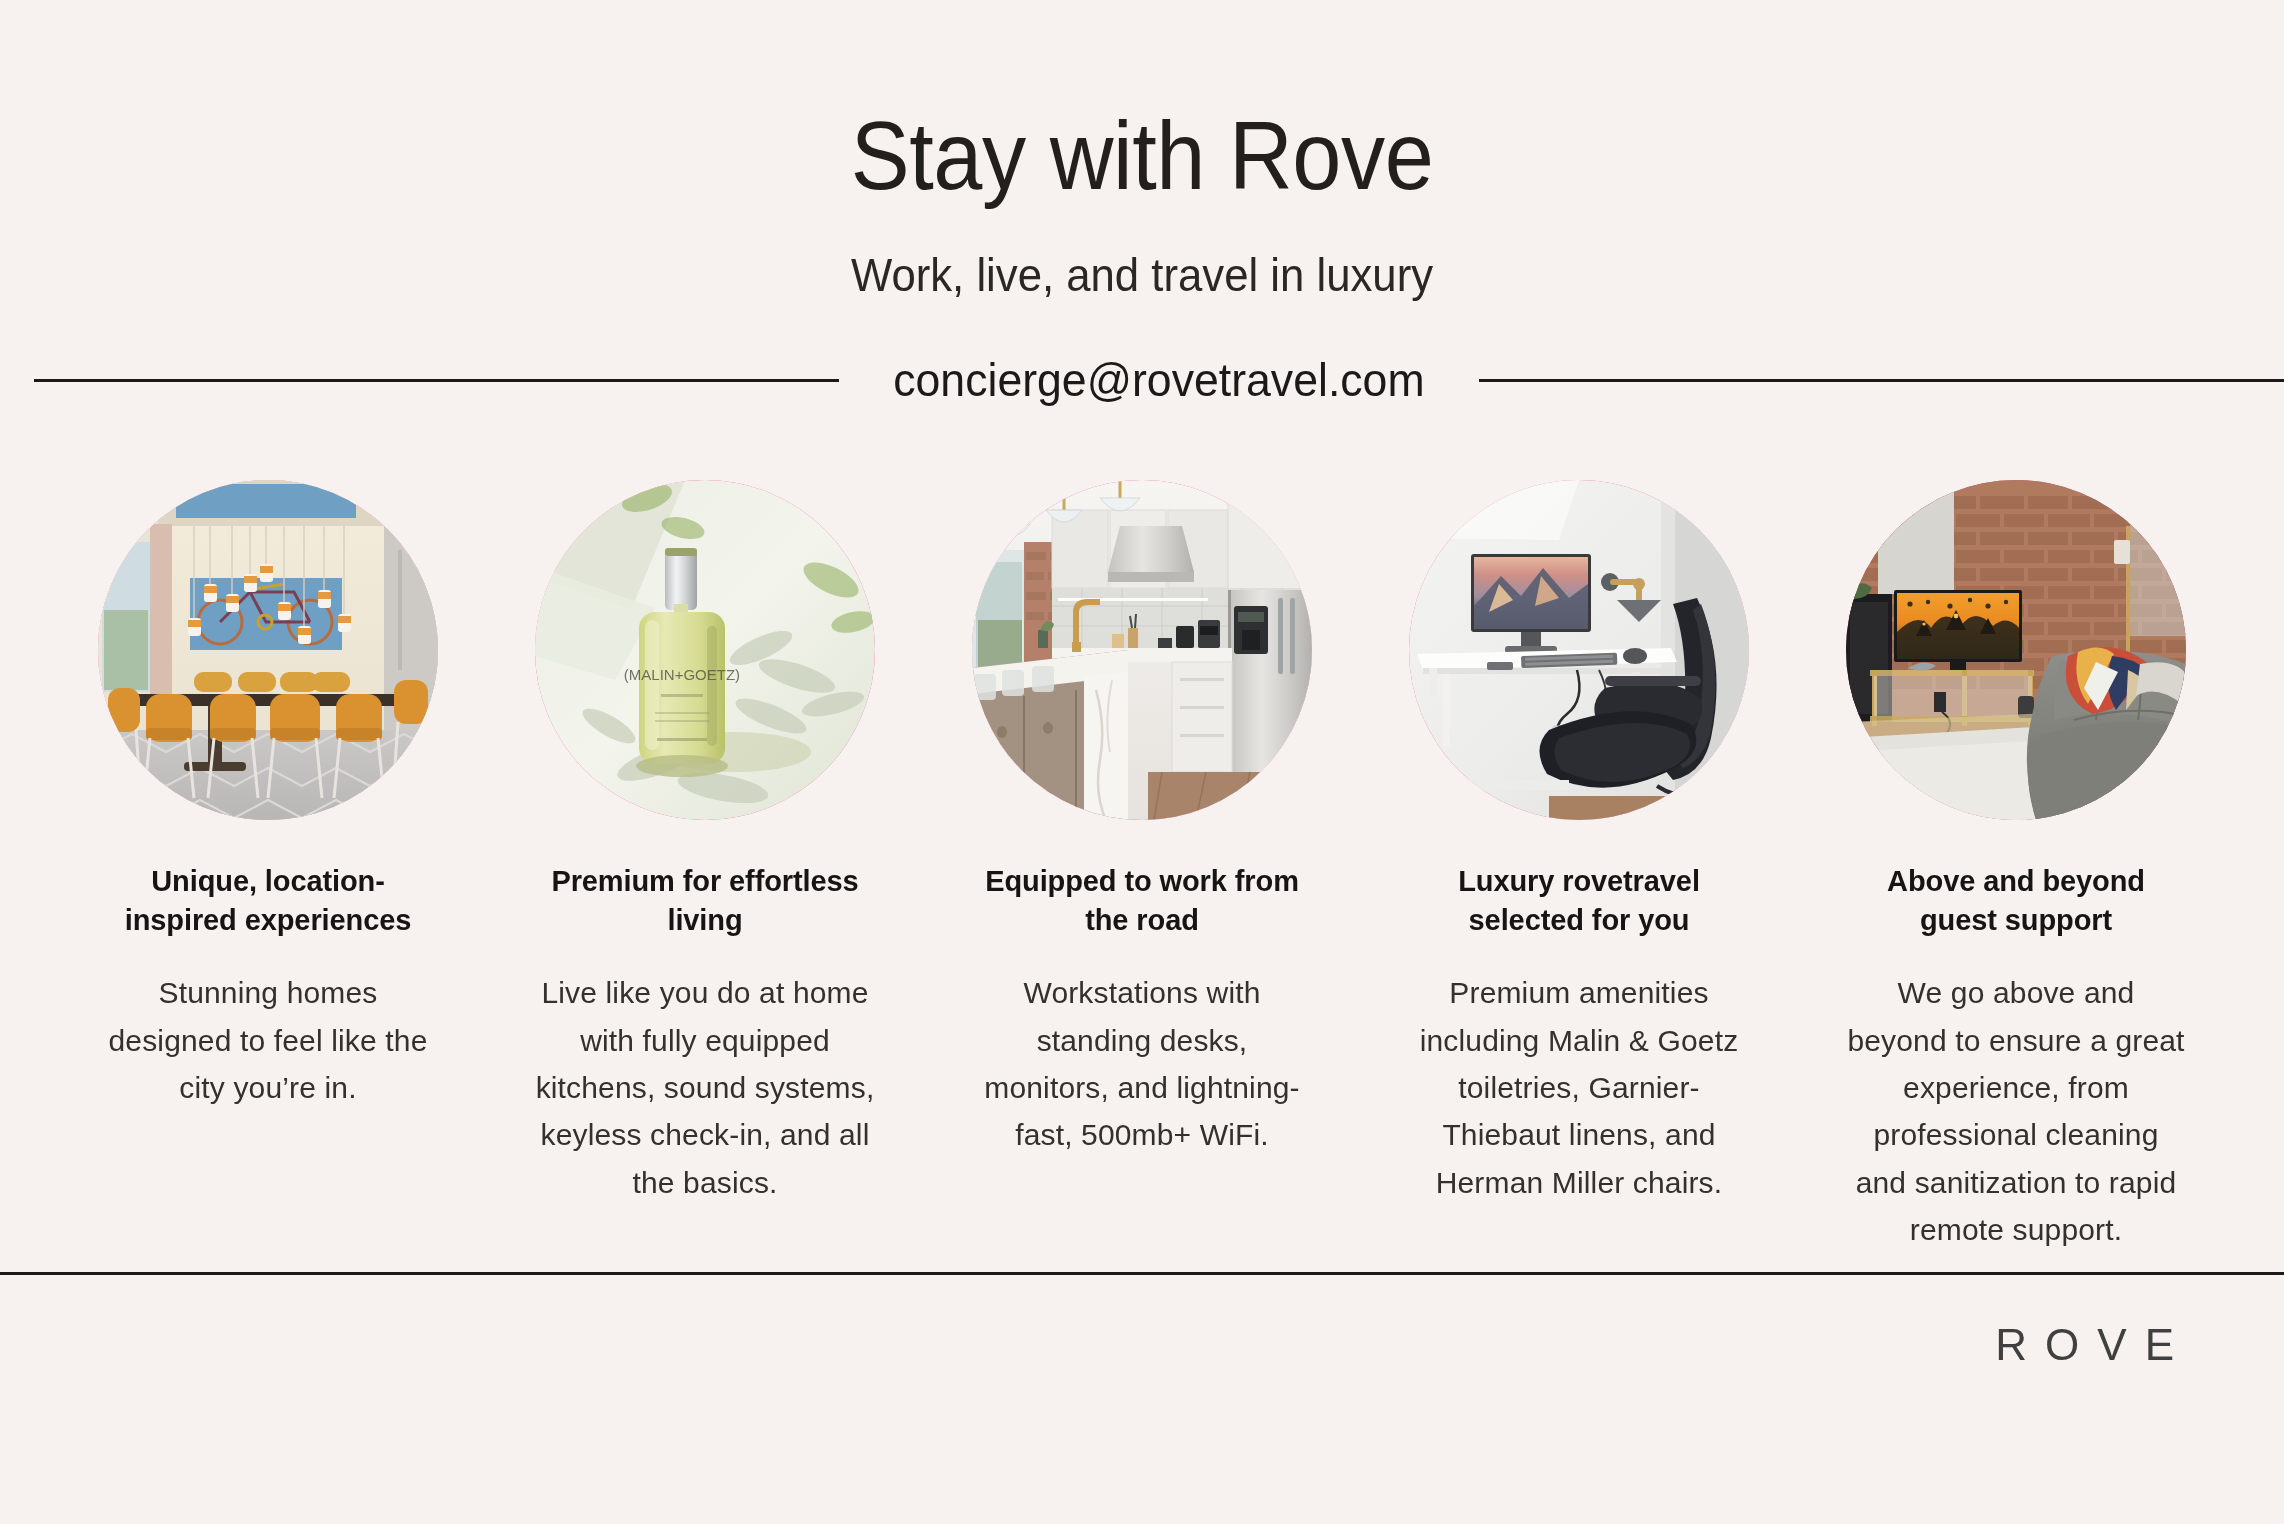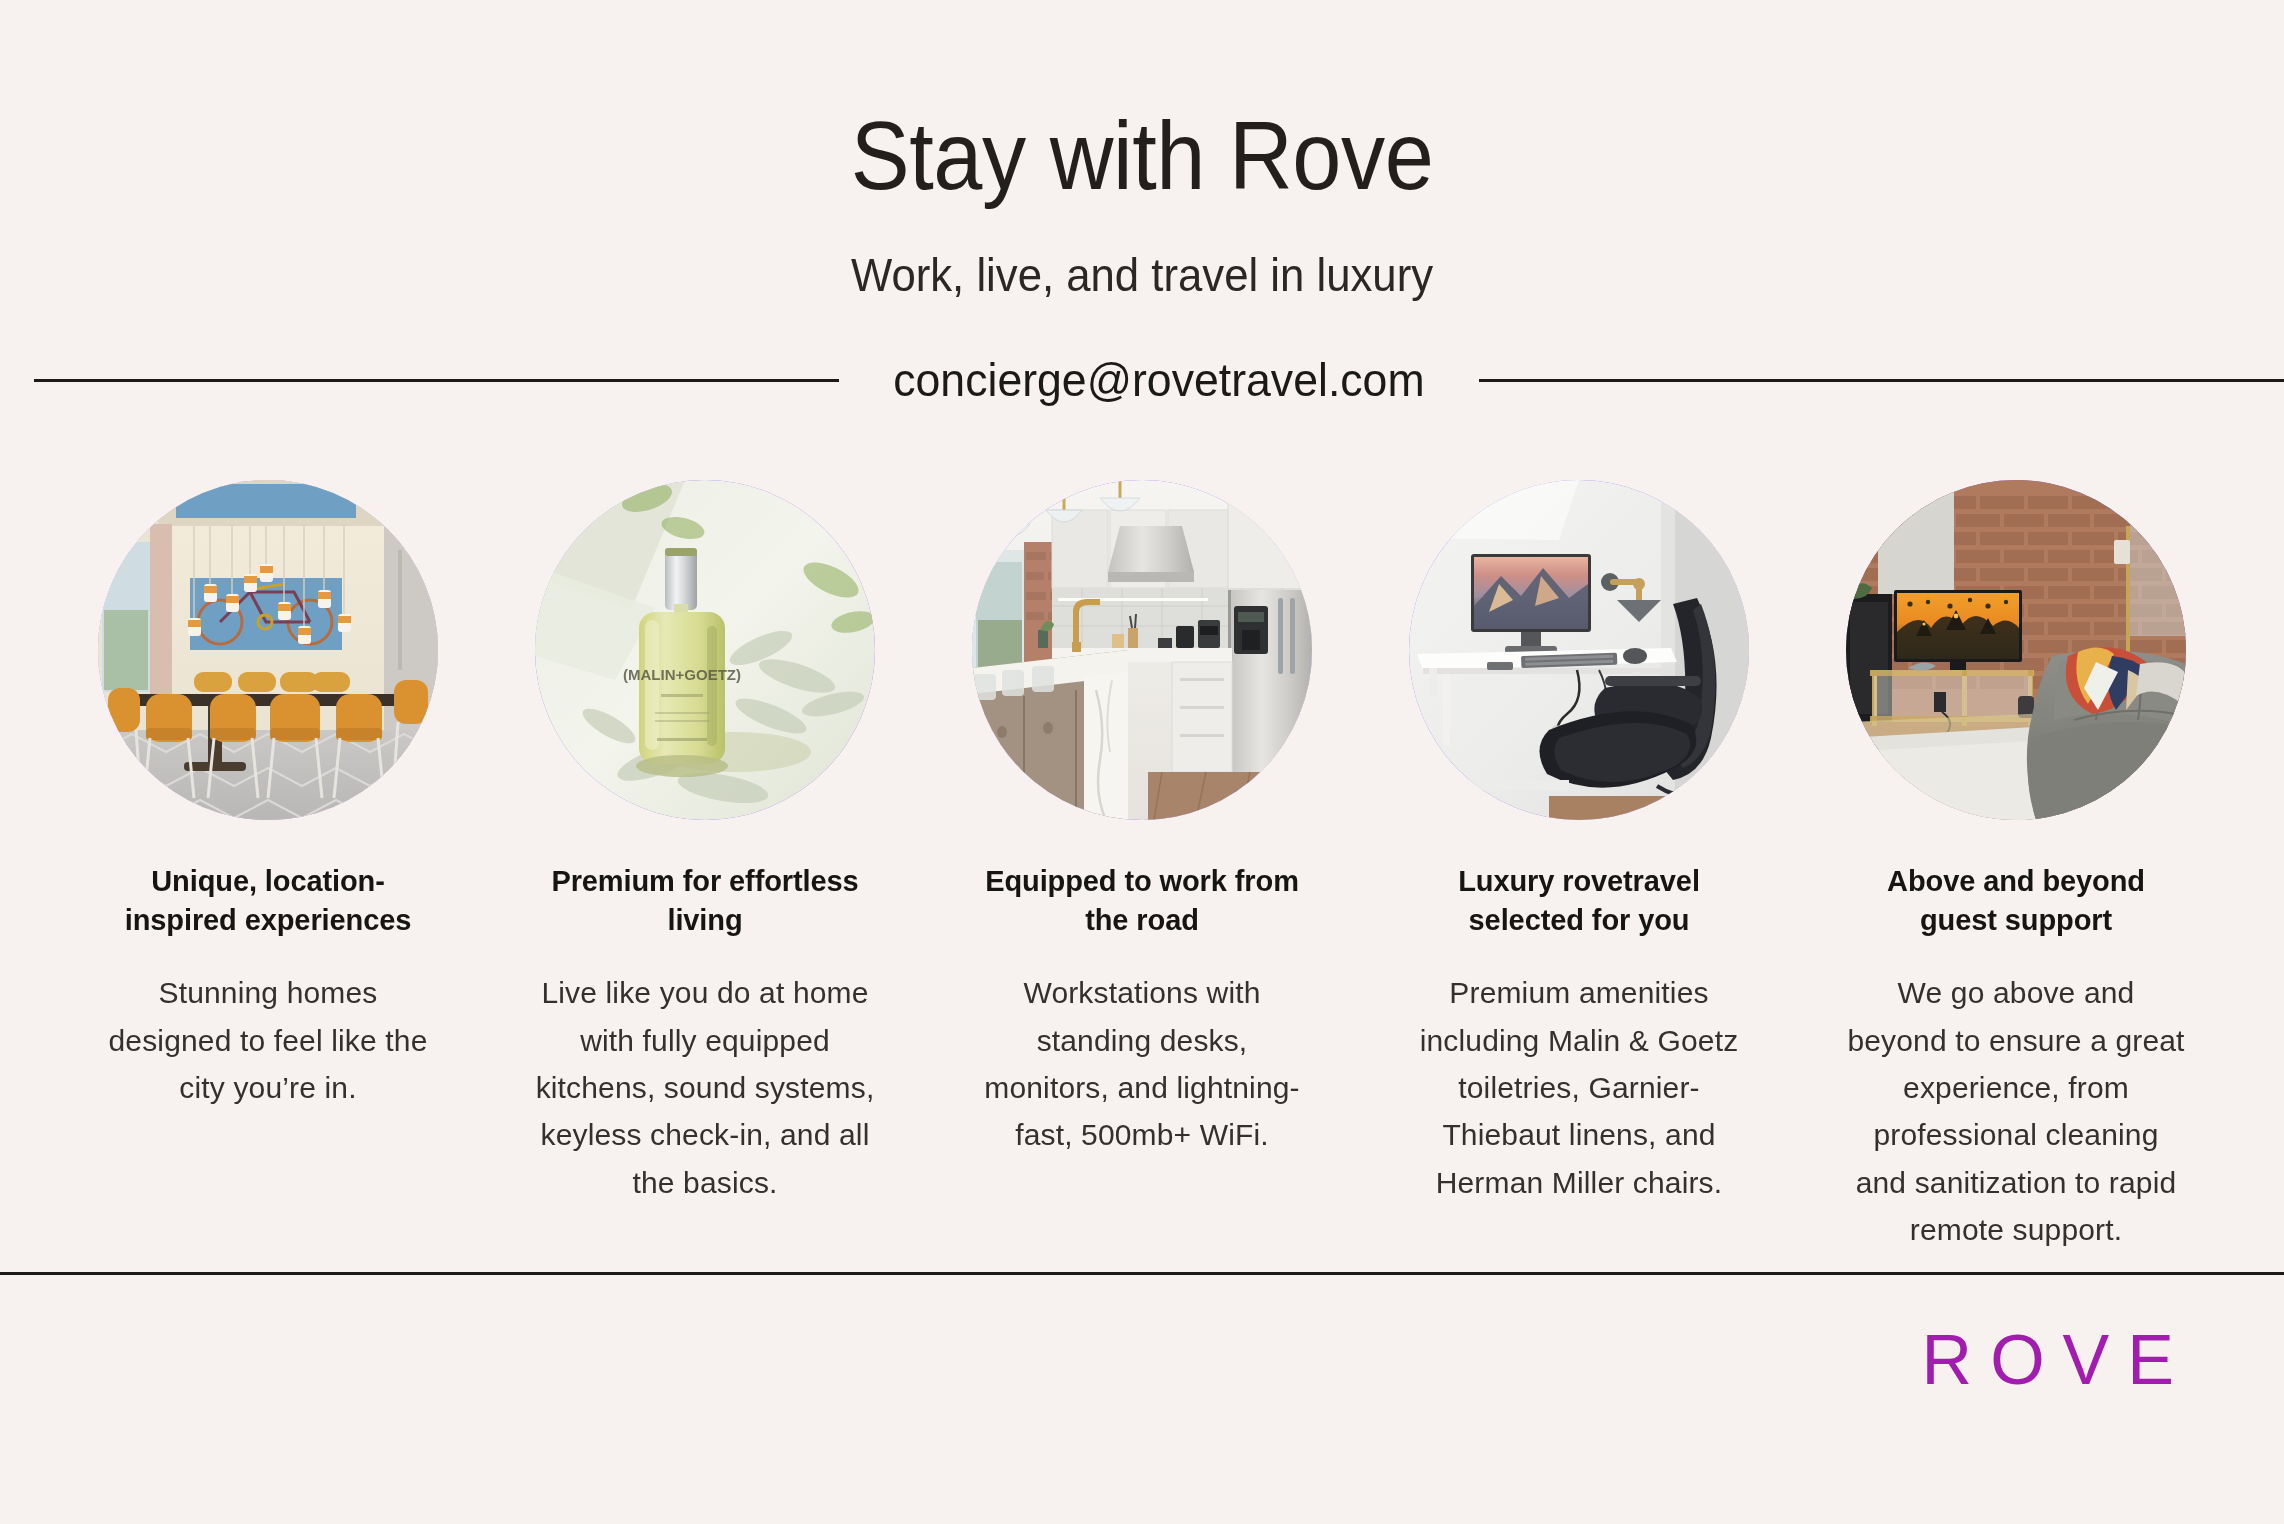--- a/index.html
+++ b/index.html
@@ -90,22 +90,21 @@
     display: flex;
     flex-direction: column;
     align-items: center;
   }
   .circle {
     width: 340px;
     height: 340px;
     border-radius: 50%;
     overflow: hidden;
     position: relative;
-    background: #8b5cf6;
-    font-weight: bold;
+    background: #ec4899;
   }
   .circle svg { display: block; width: 100%; height: 100%; }
 
   .feature-title {
     margin-top: 42px;
     font-size: 29px;
     font-weight: 700;
     line-height: 1.33;
     text-align: center;
     color: #171514;
@@ -134,24 +133,24 @@
   }
   .footer {
     position: absolute;
     top: 1275px; left: 0; right: 0; bottom: 0;
   }
   .logo {
     position: absolute;
     right: 92px;
     top: 45px;
     font-family: "Liberation Sans", sans-serif;
-    font-size: 70px;
+    font-size: 44px;
     font-weight: 300;
     letter-spacing: 18px;
-    color: #a21caf;
+    color: #404040;
   }
 </style>
 </head>
 <body>
 
 <div class="header">
   <div class="title">Stay with Rove</div>
   <div class="subtitle">Work, live, and travel in luxury</div>
   <div class="email-row">
     <div class="rule rule-left"></div>

